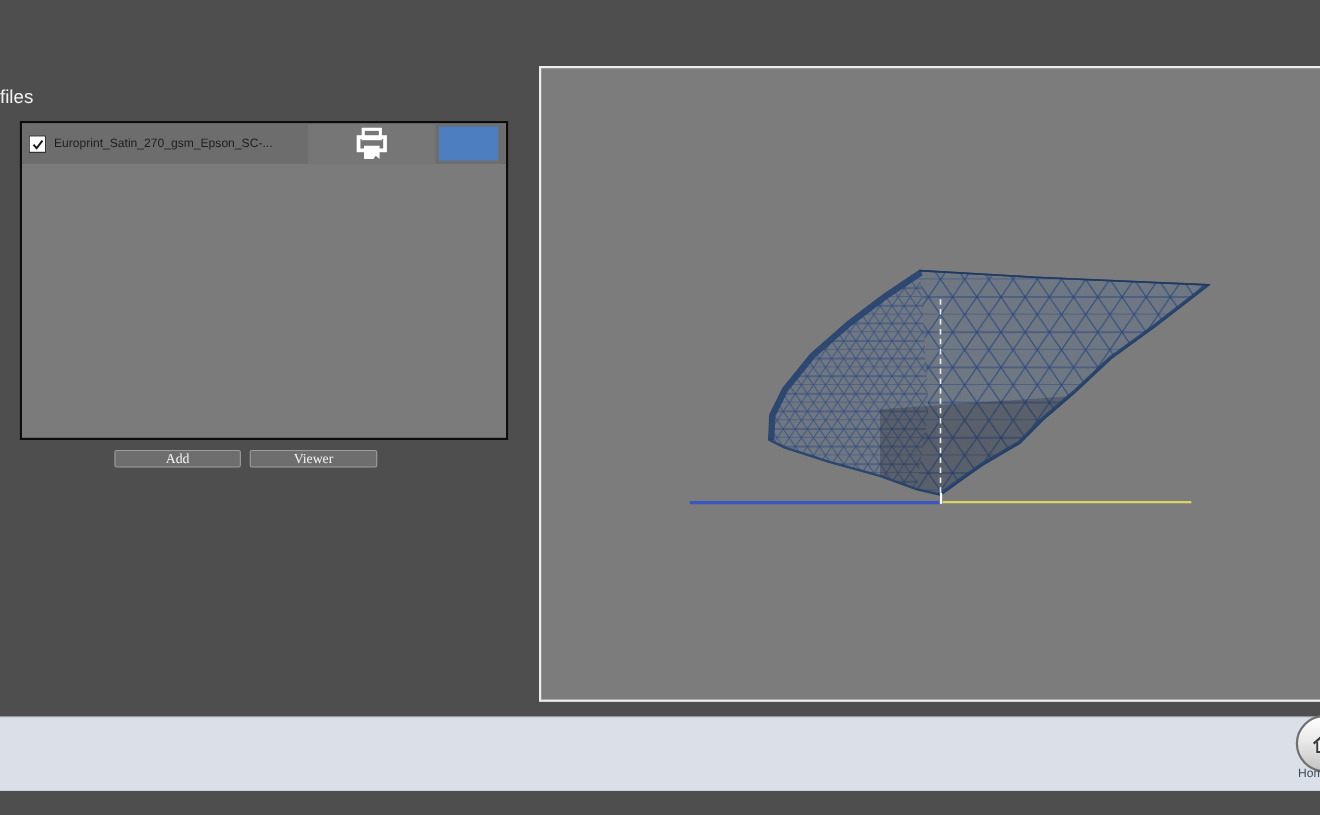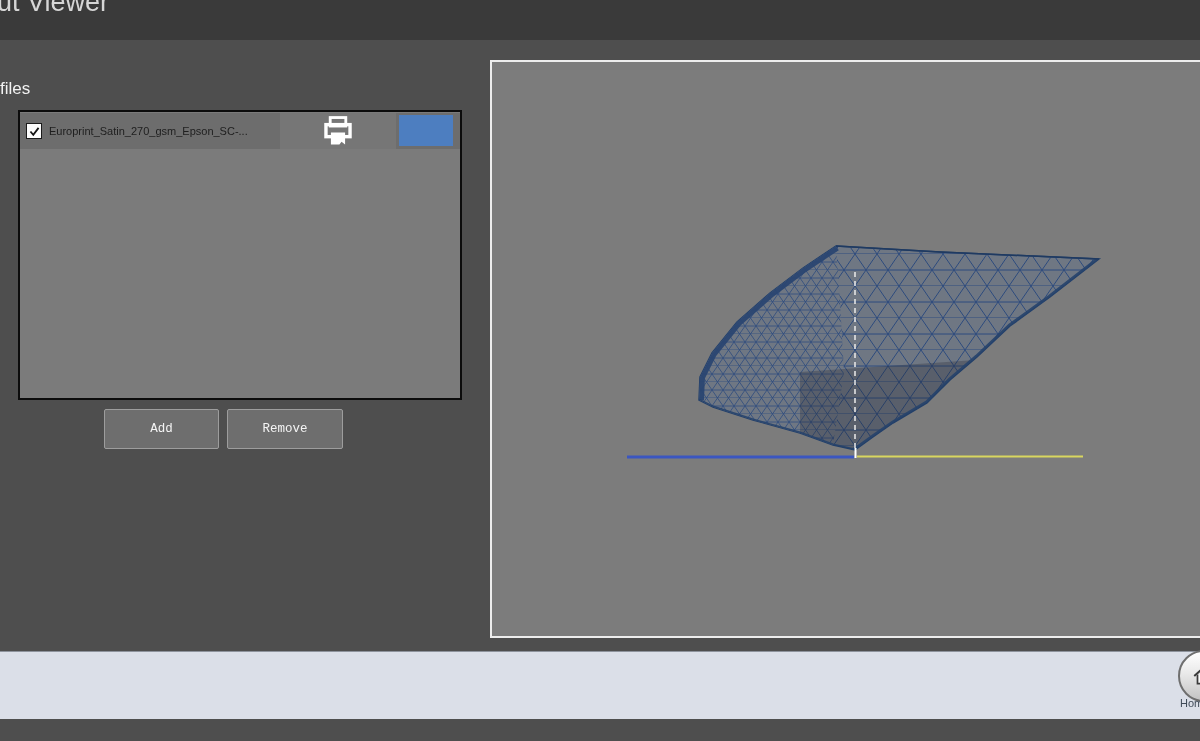--- a/index.html
+++ b/index.html
@@ -28,37 +28,34 @@
     background:#7b7b7b; border:2px solid #0c0c0c; box-sizing:border-box;}
   .profile-row{position:absolute; left:0; top:1px; width:440px; height:36px; background:#6d6d6d;}
   .row-iconcell{position:absolute; left:260px; top:0; width:116px; height:36px; background:#767676;}
   .checkbox{position:absolute; left:6px; top:10px; width:16px; height:16px; background:#fdfdfd;
     border:1px solid #1c1c1c; box-sizing:border-box; display:flex; align-items:center; justify-content:center;}
   .row-label{position:absolute; left:29px; top:0; height:36px; line-height:36px;
     font-size:11px; color:#1e1e1e; white-space:nowrap;}
   .printer-wrap{position:absolute; left:300px; top:0px; width:36px; height:36px;
     display:flex; align-items:center; justify-content:center;}
   .swatch{position:absolute; left:379px; top:2px; width:54px; height:31px; background:#4d7ec0;}
-  .btn{position:absolute; height:40px; background:#6e6e6e; border:1px solid #9d9d9d; border-radius:2px;
-    color:#f4f4f4; font-size:12.5px; font-family:Liberation Mono, monospace; padding:0; cursor:default;}
+  .btn{position:absolute; height:16px; background:#6e6e6e; border:1px solid #9d9d9d; border-radius:2px;
+    color:#f4f4f4; font-size:12.5px; font-family:Liberation Serif, serif; padding:0; cursor:default;}
   .btn-add{left:104px; top:409px; width:115px;}
   .btn-remove{left:227px; top:409px; width:116px;}
   
   .viewport{position:absolute; left:490px; top:60px; width:716px; height:578px;
     background:#7c7c7c; border:2px solid #ededed; box-sizing:border-box;}
   .viewport svg{display:block;}
 </style>
 </head>
 <body>
 
 <div class="screen">
 
-  <div class="titlebar">
-    <span class="title">ut Viewer</span>
-  </div>
 
   <h2 class="profiles-heading">files</h2>
 
   <div class="listbox">
     <div class="profile-row">
       <span class="checkbox">
         <svg width="13" height="13" viewBox="0 0 16 16">
           <path d="M3 8 L6.5 12 L13 3.5" stroke="#141414" stroke-width="2.2" fill="none"></path>
         </svg>
       </span>
@@ -69,21 +66,21 @@
           <rect x="6.5" y="2.5" width="11" height="6" fill="none" stroke="#ffffff" stroke-width="2"></rect>
           <rect x="3.5" y="7.5" width="17" height="8.5" fill="none" stroke="#ffffff" stroke-width="2.4"></rect>
           <path d="M7 13 H17 V21.5 L14.5 19.5 L13 21.5 H7 Z" fill="#ffffff"></path>
         </svg>
       </div>
       <div class="swatch"></div>
     </div>
   </div>
 
   <button class="btn btn-add">Add</button>
-  <button class="btn btn-remove">Remove</button>
+  <button class="btn btn-remove">Viewer</button>
 
   <div class="viewport">
     <svg width="712" height="574" viewBox="0 0 712 574">
       <defs>
         <pattern id="tri" width="22" height="32" patternUnits="userSpaceOnUse">
           <path d="M0 16 H22 M0 32 H22 M0 16 L11 0 M11 0 L22 16 M0 16 L11 32 M11 32 L22 16" stroke="#2c4a7d" stroke-width="1" fill="none"></path>
         </pattern>
         <pattern id="triDense" width="11" height="16" patternUnits="userSpaceOnUse">
           <path d="M0 8 H11 M0 16 H11 M0 8 L5.5 0 M5.5 0 L11 8 M0 8 L5.5 16 M5.5 16 L11 8" stroke="#2c4a7d" stroke-width="0.8" fill="none"></path>
         </pattern>

